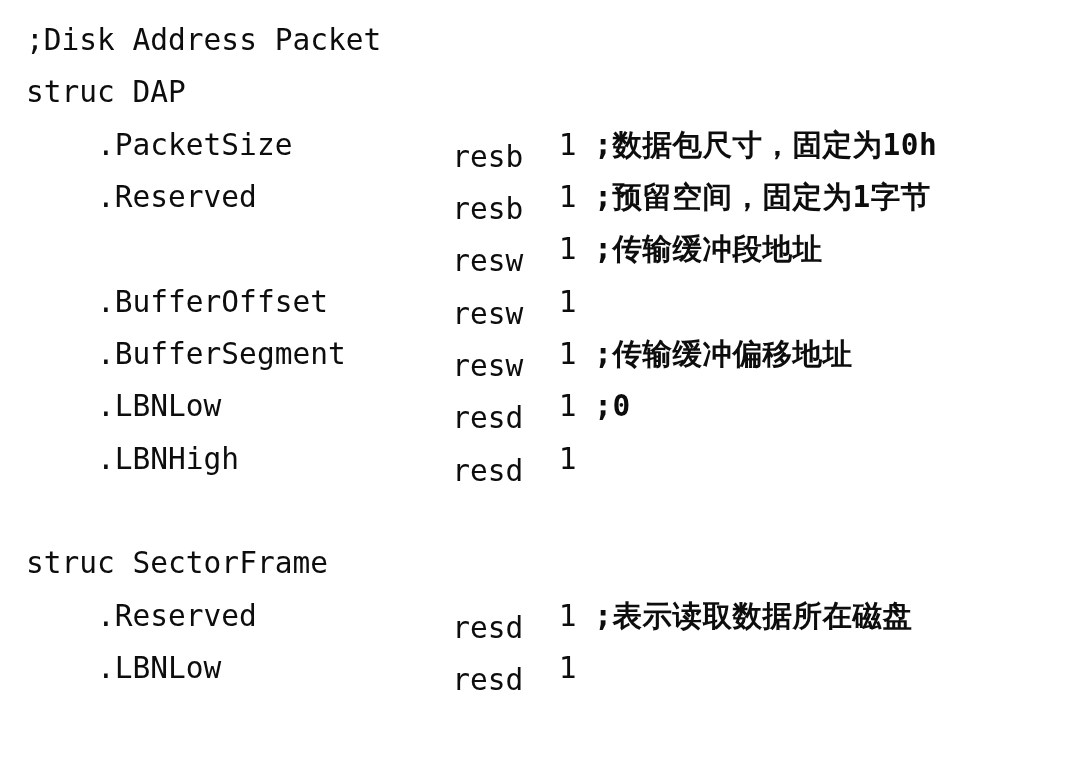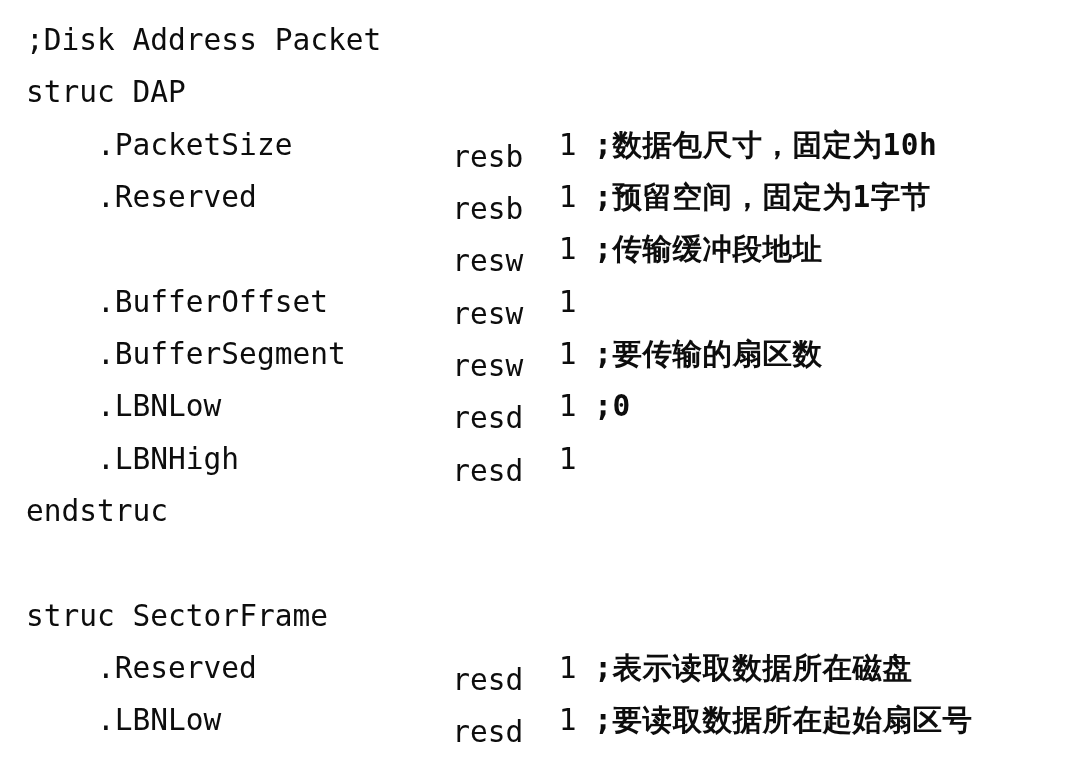--- a/index.html
+++ b/index.html
@@ -62,50 +62,48 @@
   <div class="line">
     <span class="f-label">.BufferOffset</span>
     <span class="f-dir">resw</span>
     <span class="f-count">1</span>
   </div>
 
   <div class="line">
     <span class="f-label">.BufferSegment</span>
     <span class="f-dir">resw</span>
     <span class="f-count">1</span>
-    <span class="f-comment">;要传输的扇区数</span>
+    <span class="f-comment">;传输缓冲偏移地址</span>
   </div>
 
   <div class="line">
     <span class="f-label">.LBNLow</span>
     <span class="f-dir">resd</span>
     <span class="f-count">1</span>
     <span class="f-comment">;0</span>
   </div>
 
   <div class="line">
     <span class="f-label">.LBNHigh</span>
     <span class="f-dir">resd</span>
     <span class="f-count">1</span>
     <span class="f-comment"></span>
   </div>
 
-  <div class="line"><span>endstruc</span></div>
 
   <div class="line"><span></span></div>
 
   <div class="line"><span>struc SectorFrame</span></div>
 
   <div class="line">
     <span class="f-label">.Reserved</span>
     <span class="f-dir">resd</span>
     <span class="f-count">1</span>
     <span class="f-comment">;表示读取数据所在磁盘</span>
   </div>
 
   <div class="line">
     <span class="f-label">.LBNLow</span>
     <span class="f-dir">resd</span>
     <span class="f-count">1</span>
-    <span class="f-comment">;要读取数据所在起始扇区号</span>
   </div>
 
 </div>
 
 </body></html>

